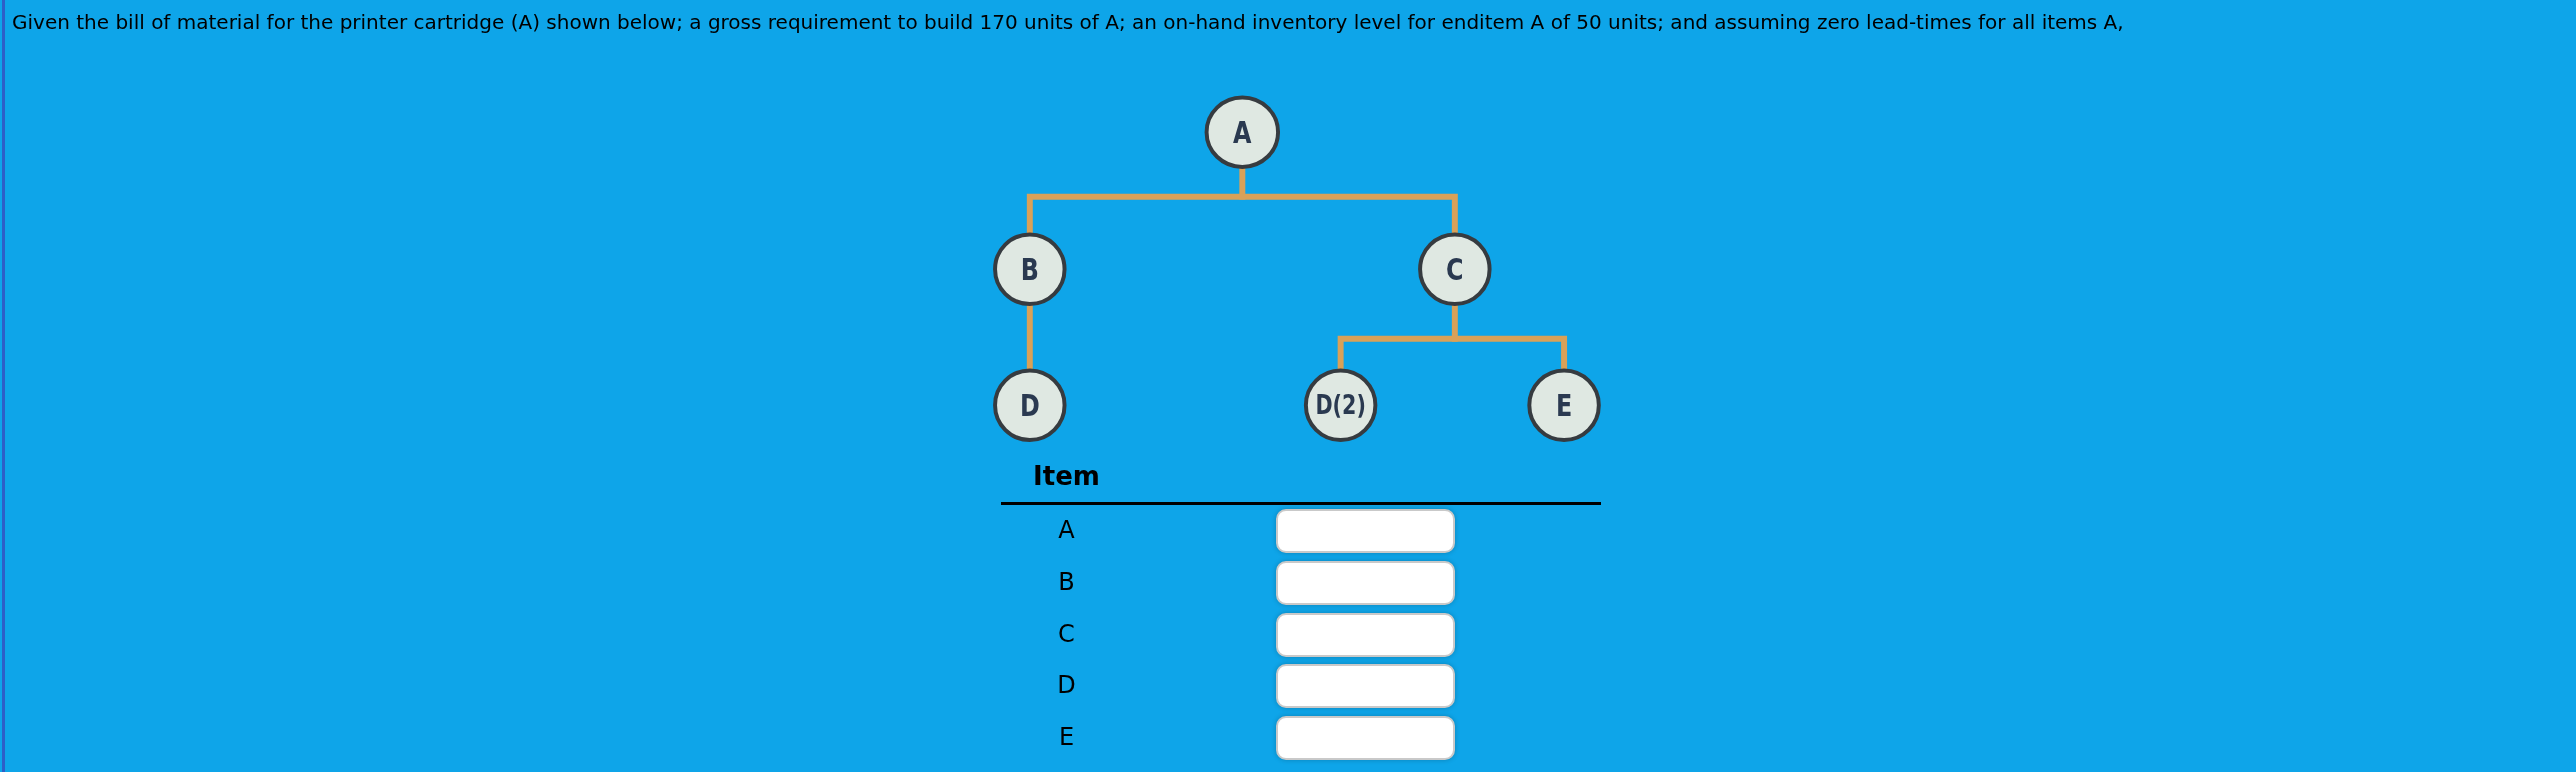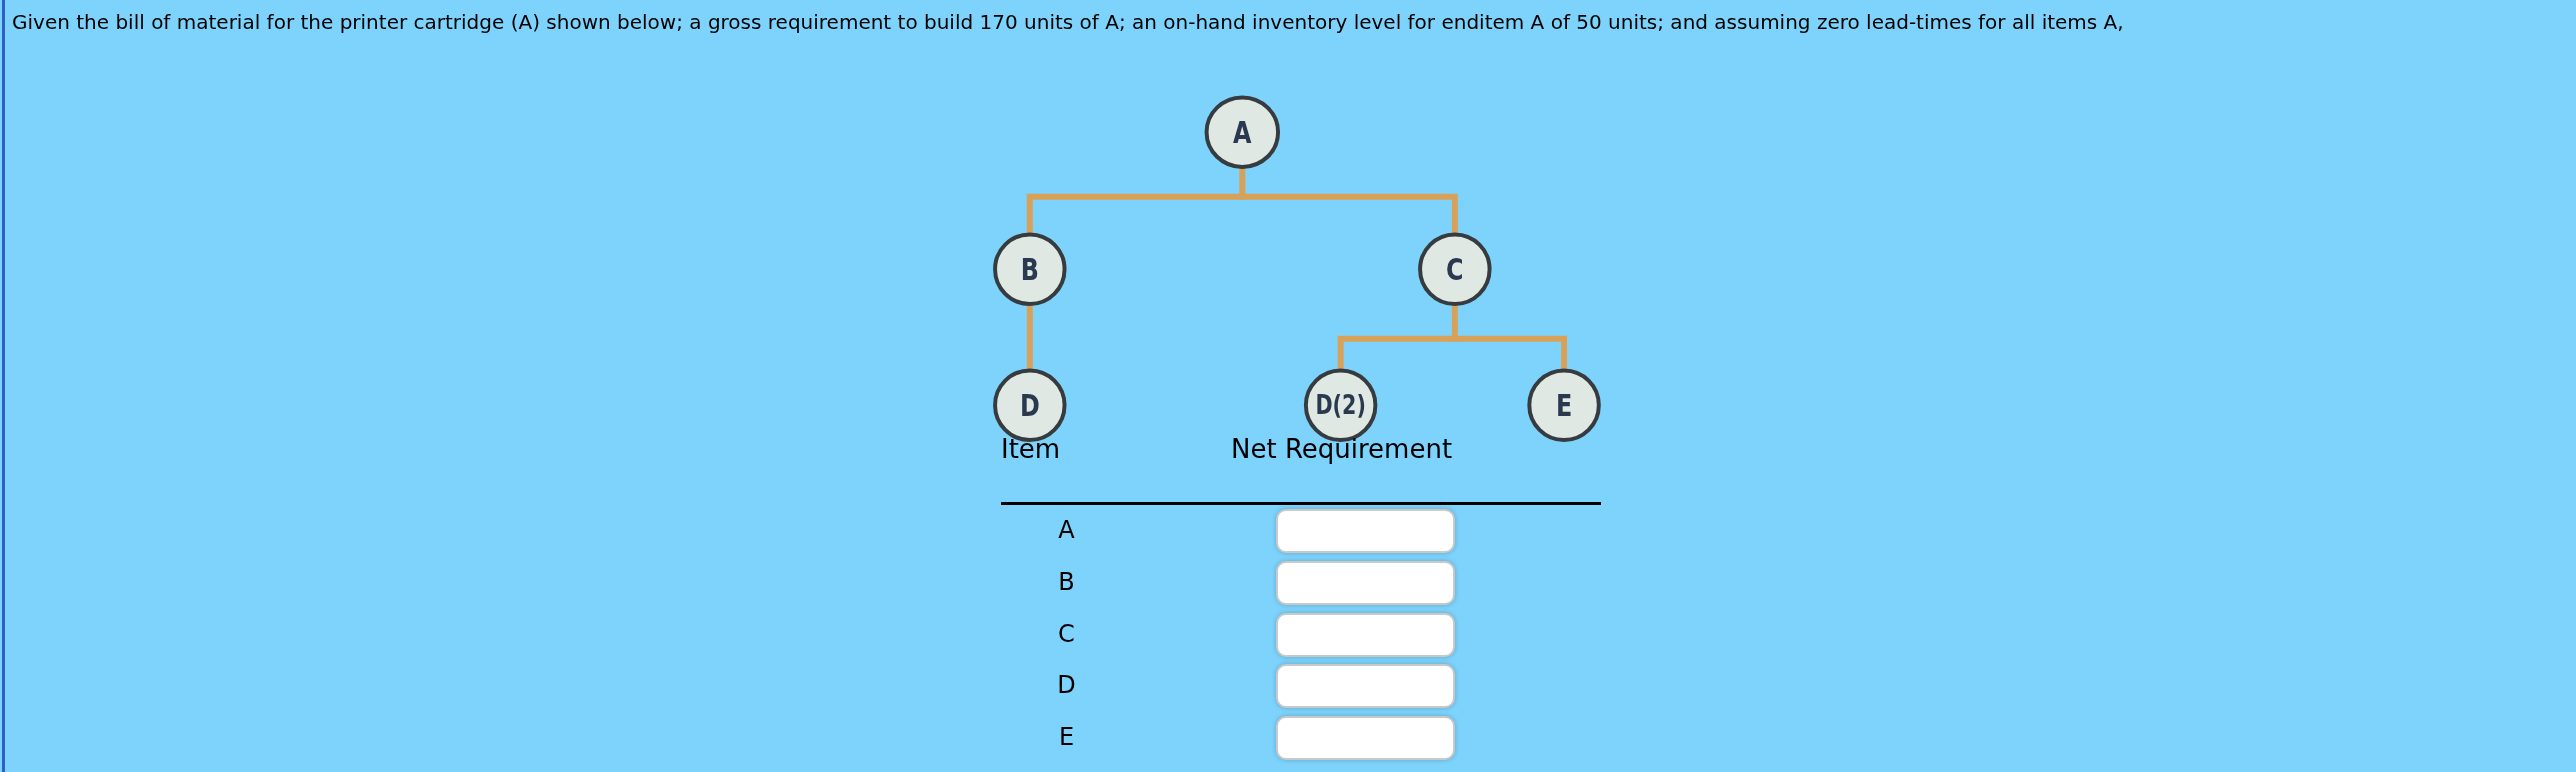--- a/index.html
+++ b/index.html
@@ -1,21 +1,21 @@
 <!DOCTYPE html>
 <html><head>
 <meta charset="utf-8">
 <style>
   * { margin: 0; padding: 0; box-sizing: border-box; }
   html, body { background: #ffffff; }
   #screen {
     position: relative;
     width: 2576px;
     height: 773px;
-    background: #7dd3fc;
+    background: #0ea5e9;
     font-family: "DejaVu Sans", sans-serif;
     overflow: hidden;
   }
   .left-rule {
     position: absolute;
     left: 2px; top: 0;
     width: 3px; height: 773px;
     background: #2e5fc7;
   }
   .question {
@@ -30,26 +30,26 @@
   .tree .limb { stroke: #d9a158; stroke-width: 6; fill: none; }
   .tree .node { fill: #dfe8e2; stroke: #363b40; stroke-width: 4; }
   .tree .node-label {
     font-family: "DejaVu Sans", sans-serif;
     font-weight: bold;
     fill: #2a3950;
     text-anchor: middle;
   }
   .tbl-header {
     position: absolute;
-    top: 434px; height: 30px;
+    top: 461px; height: 30px;
     line-height: 30px;
     font-size: 26px;
-    font-weight: normal;
+    font-weight: bold;
     color: #000000;
-    text-align: left;
+    text-align: center;
   }
   #item-header { left: 1001px; width: 131px; }
   #netreq-header { left: 1231px; width: 268px; }
   .tbl-rule {
     position: absolute;
     left: 1001px; top: 502px;
     width: 600px; height: 3px;
     background: #000000;
   }
   .row-label {
@@ -103,21 +103,20 @@
 
     <text class="node-label" font-size="30" transform="scale(0.8,1)" x="1563.75" y="144">A</text>
     <text class="node-label" font-size="30" transform="scale(0.8,1)" x="1296.25" y="282">B</text>
     <text class="node-label" font-size="30" transform="scale(0.8,1)" x="1831.25" y="282">C</text>
     <text class="node-label" font-size="30" transform="scale(0.8,1)" x="1296.25" y="419">D</text>
     <text class="node-label" font-size="26" transform="scale(0.8,1)" x="1687.5" y="417">D(2)</text>
     <text class="node-label" font-size="30" transform="scale(0.8,1)" x="1968.75" y="419">E</text>
   </svg>
 
   <div class="tbl-header" id="item-header">Item</div>
-  <div class="tbl-header" id="netreq-header">Net Requirement</div>
   <div class="tbl-rule"></div>
 
   <div class="row-label" style="top:515px">A</div>
   <div class="row-label" style="top:567px">B</div>
   <div class="row-label" style="top:619px">C</div>
   <div class="row-label" style="top:670px">D</div>
   <div class="row-label" style="top:722px">E</div>
 
   <input class="net-input" type="text" style="top: 509px;" value="">
   <input class="net-input" type="text" style="top: 561px;" value="">

